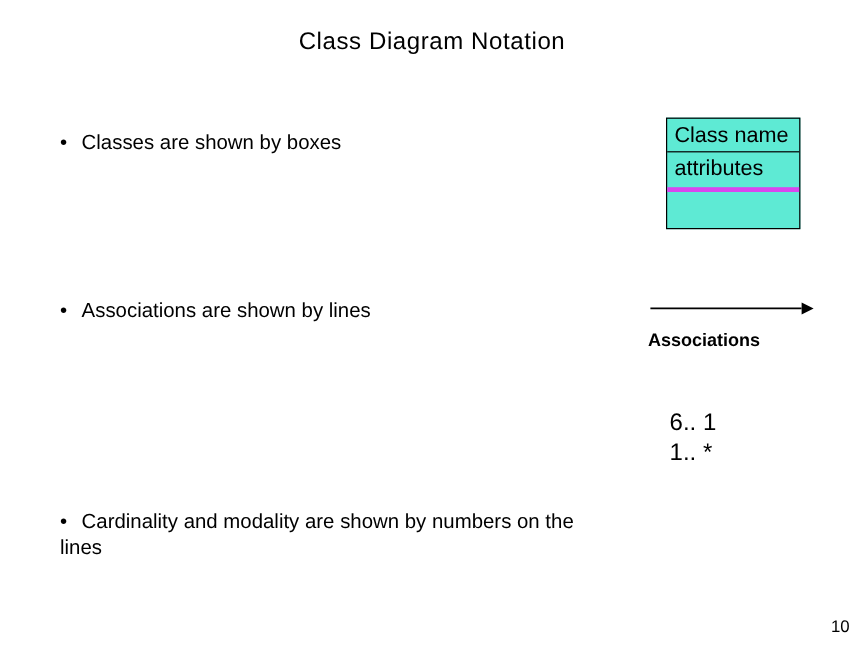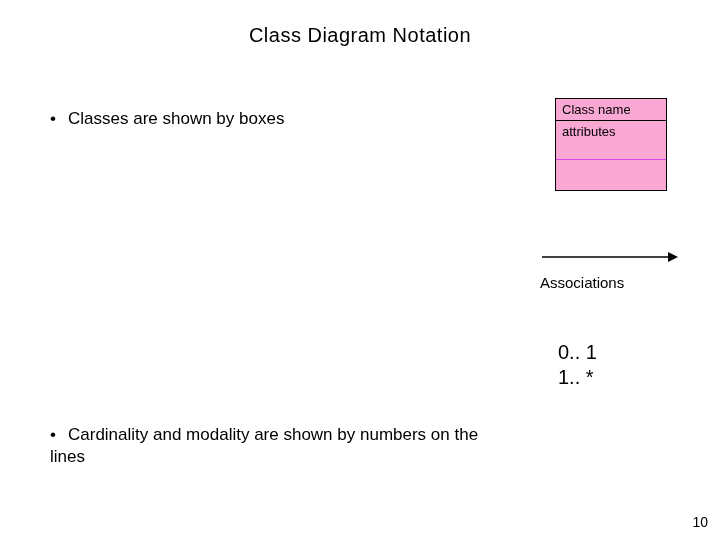--- a/index.html
+++ b/index.html
@@ -42,46 +42,47 @@
   .b2 { top: 248px; width: 430px; }
   .b3 { top: 388px; width: 430px; margin-top: 36px; }
 
   
   .classbox {
     position: absolute;
     left: 555px;
     top: 98px;
     width: 110px;
     border: 1px solid #000;
-    font-size: 13px;
-    background: #f9a8d4;
+    font-size: 18px;
+    background: #5eead4;
   }
   .classbox .row {
     padding: 3px 6px;
   }
   .classbox .row.name {
     border-bottom: 1px solid #000;
   }
   .classbox .row.attrs {
-    border-bottom: 1px solid #d946ef;
-    padding-bottom: 20px;
+    border-bottom: 4px solid #d946ef;
+    padding-bottom: 5px;
   }
   .classbox .row.ops {
     height: 24px;
   }
 
   
   .assoc-wrap {
     position: absolute;
     left: 540px;
     top: 248px;
   }
   .assoc-label {
     font-size: 15px;
     margin-top: 4px;
+    font-weight: bold;
   }
 
   
   .card-wrap {
     position: absolute;
     left: 558px;
     top: 340px;
     font-size: 20px;
     line-height: 1.25;
     font-family: Arial, Helvetica, sans-serif;
@@ -98,38 +99,41 @@
 <body>
 
 <div class="slide">
 
   <div class="title">Class Diagram Notation</div>
 
   <div class="bullet b1">
     <span class="dot">•</span><span>Classes are shown by boxes</span>
   </div>
 
+  <div class="bullet b2">
+    <span class="dot">•</span><span>Associations are shown by lines</span>
+  </div>
 
   <div class="bullet b3">
     <span class="dot">•</span><span>Cardinality and modality  are shown by numbers on the lines</span>
   </div>
 
   <div class="classbox">
     <div class="row name">Class name</div>
     <div class="row attrs">attributes</div>
     <div class="row ops"></div>
   </div>
 
   <div class="assoc-wrap">
     <svg width="140" height="18">
       <line x1="2" y1="9" x2="128" y2="9" stroke="#000" stroke-width="1.5"></line>
       <polygon points="128,4 138,9 128,14" fill="#000"></polygon>
     </svg>
     <div class="assoc-label">Associations</div>
   </div>
 
   <div class="card-wrap">
-    <div>0.. 1</div>
+    <div>6.. 1</div>
     <div>1.. *</div>
   </div>
 
   <div class="pagenum">10</div>
 </div>
 
 </body></html>

